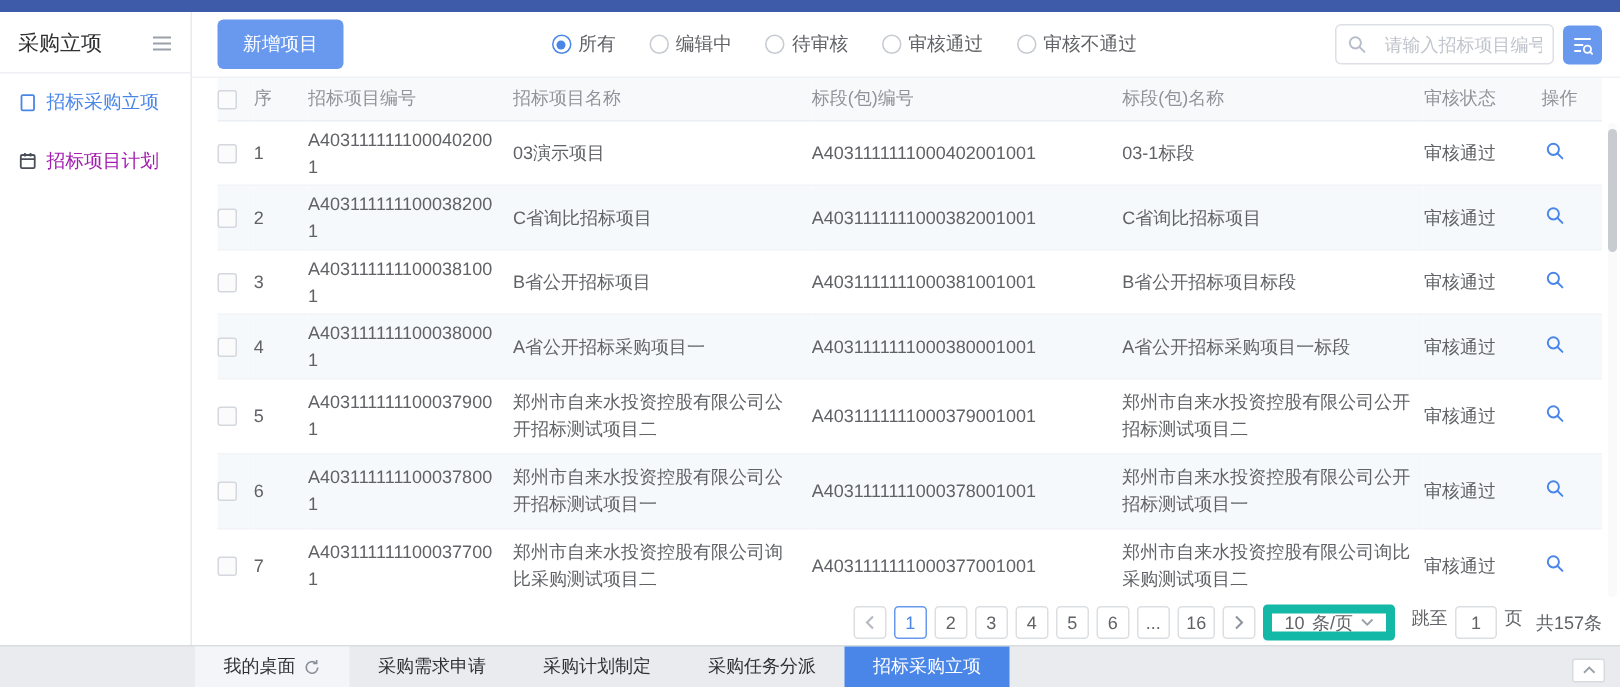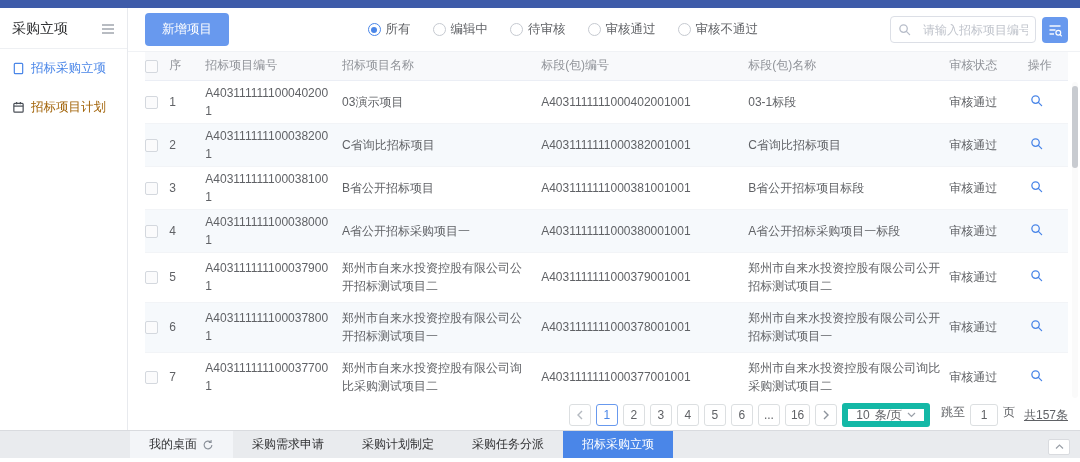--- a/index.html
+++ b/index.html
@@ -10,21 +10,21 @@
 
   .layout { display:flex; height:422px; }
 
   
   .sidebar { width:128px; background:#fff; border-right:1px solid #e8eaee; flex:none; }
   .sidebar-header { display:flex; align-items:center; justify-content:space-between;
     padding:12px 12px 10px 12px; border-bottom:1px solid #eef0f3; }
   .sidebar-title { font-size:14px; color:#303133; }
   .burger { display:inline-flex; cursor:pointer; }
   .nav-item { display:flex; align-items:center; gap:6px; padding:11px 12px;
-    font-size:12.5px; color:#a16207; cursor:pointer; }
+    font-size:12.5px; color:#a21caf; cursor:pointer; }
   .nav-item.active { color:#4a86e8; }
   .nav-icon { display:inline-flex; flex:none; }
 
   
   .main { flex:1; display:flex; flex-direction:column; background:#fff; min-width:0; }
 
   .toolbar { height:44px; display:flex; align-items:center; padding:0 12px 0 17px;
     border-bottom:1px solid #f0f2f5; }
   .btn-primary { background:#6899ee; color:#fff; border:none; border-radius:4px;
     font-size:12.5px; padding:8px 17px; cursor:pointer; font-family:inherit; }
@@ -69,21 +69,21 @@
   .pg-btn { min-width:22px; height:22px; border:1px solid #dcdfe1; border-radius:3px;
     background:#fff; display:flex; align-items:center; justify-content:center;
     font-size:12px; color:#606266; cursor:pointer; padding:0 5px; }
   .pg-btn.current { border-color:#6899ee; color:#4a86e8; }
   .pg-btn.nav { color:#b4b9c0; }
   .pg-size { height:24px; border:6px solid #14b8a6; border-radius:3px; background:#fff;
     display:flex; align-items:center; gap:5px; padding:0 8px; cursor:pointer; color:#606266; }
   .pg-jump { display:flex; align-items:flex-start; gap:5px; margin-left:6px; }
   .pg-jump input { width:28px; height:22px; border:1px solid #dcdfe1; border-radius:3px;
     text-align:center; font-size:12px; color:#606266; outline:none; font-family:inherit; }
-  .pg-total { margin-left:4px;text-decoration:underline; }
+  .pg-total { margin-left:4px; }
 
   
   .footer { height:28px; background:#e9ebee; border-top:1px solid #d9dbdf;
     display:flex; align-items:stretch; padding-left:130px; position:relative; }
   .ftab { display:flex; align-items:center; gap:5px; padding:0 19px; font-size:12px;
     color:#303133; cursor:pointer; }
   .ftab.first { background:#f3f5f8; }
   .ftab.active { background:#4a86e8; color:#fff; }
   .collapse-btn { position:absolute; right:10px; top:8px; width:22px; height:16px;
     background:#fff; border:1px solid #d9dbdf; border-radius:2px;

